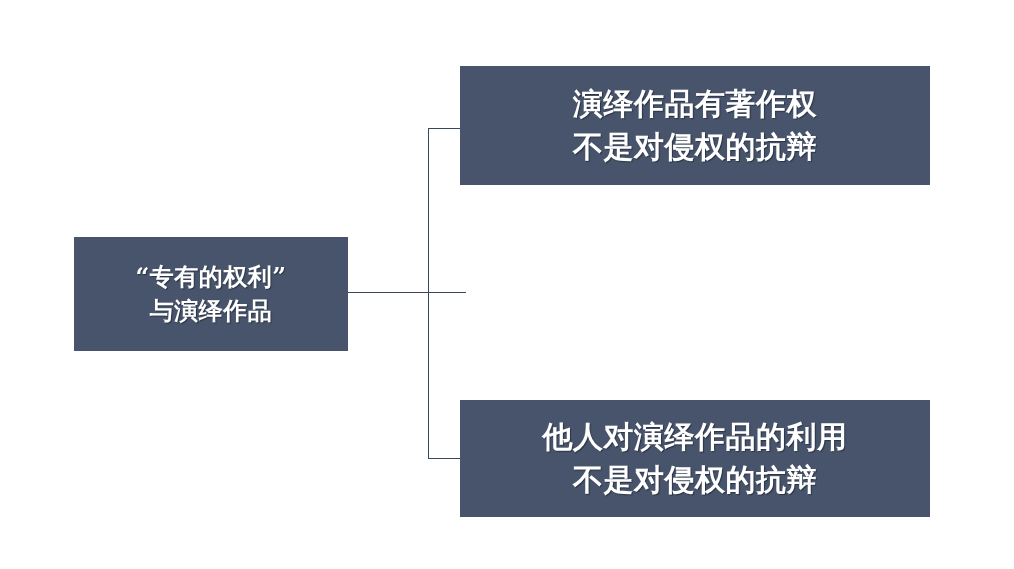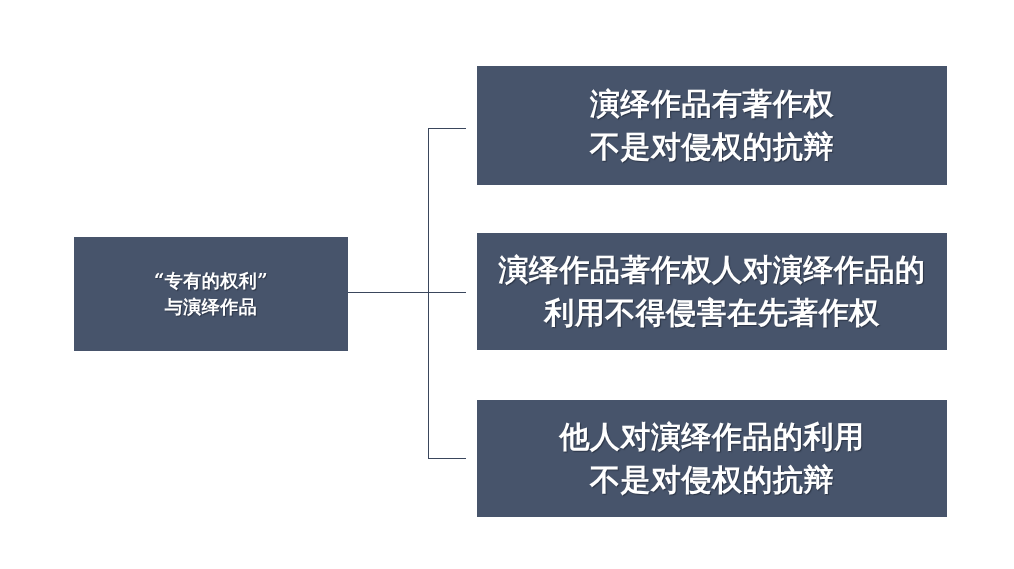--- a/index.html
+++ b/index.html
@@ -43,25 +43,25 @@
     white-space: pre-line;
   }
 
   
   #node-root {
     left: 74px;
     top: 237px;
     width: 274px;
     height: 114px;
   }
-  #node-root .node-text { font-size: 18px; }
+  #node-root .node-text { font-size: 24px; }
 
   
   .node-child {
-    left: 477px;
+    left: 460px;
     width: 470px;
   }
   #node-child-0 { top: 66px;  height: 119px; }
   #node-child-1 { top: 233px; height: 117px; }
   #node-child-2 { top: 400px; height: 117px; }
 
   #node-child-0 .node-text { font-size: 30px; }
   #node-child-1 .node-text { font-size: 30px; }
   #node-child-2 .node-text { font-size: 30px; }
 </style>
@@ -83,23 +83,19 @@
   <div class="node" id="node-root">
     <span class="node-text">“专有的权利”
 与演绎作品</span>
   </div>
 
   <div class="node node-child" id="node-child-0">
     <span class="node-text">演绎作品有著作权
 不是对侵权的抗辩</span>
   </div>
 
-  <div class="node node-child" id="node-child-1">
-    <span class="node-text">演绎作品著作权人对演绎作品的
-利用不得侵害在先著作权</span>
-  </div>
 
   <div class="node node-child" id="node-child-2">
     <span class="node-text">他人对演绎作品的利用
 不是对侵权的抗辩</span>
   </div>
 
 </div>
 
 </body></html>

